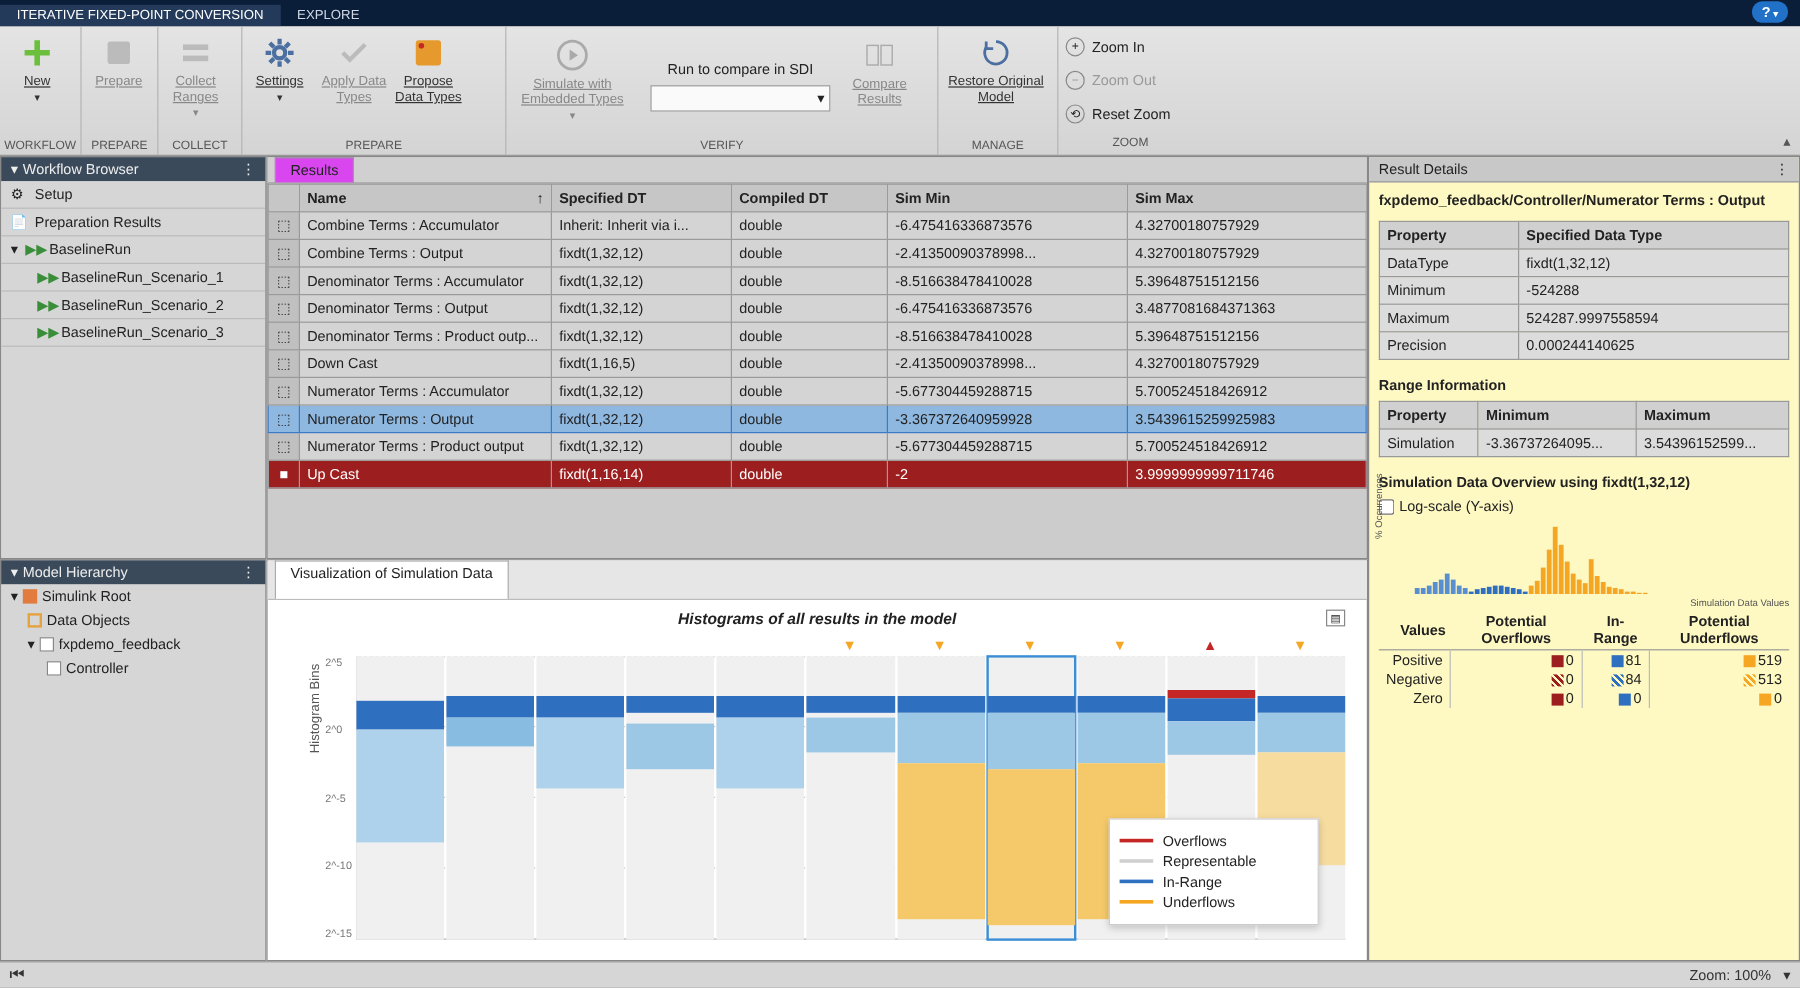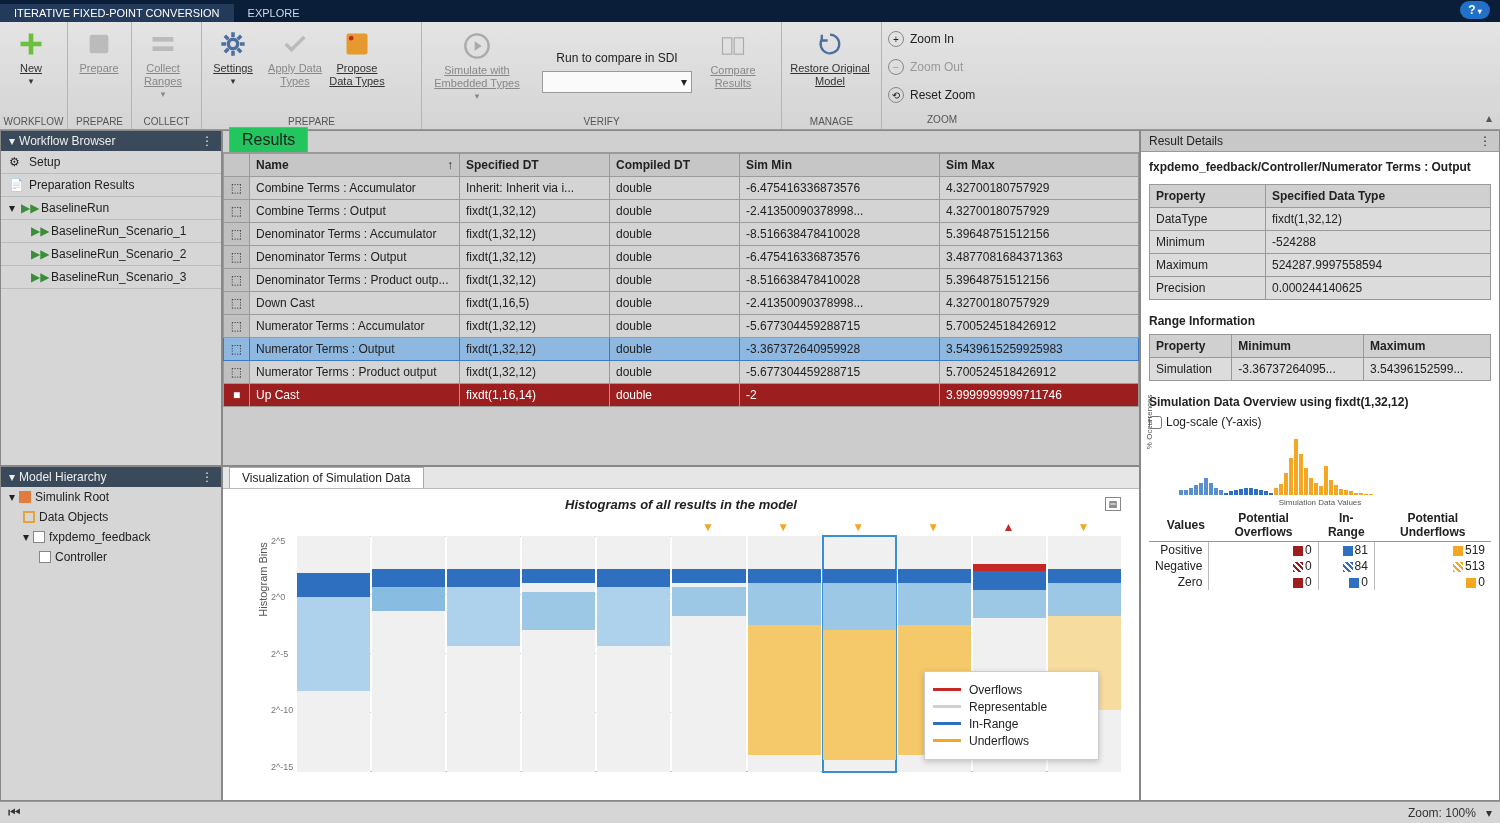--- a/index.html
+++ b/index.html
@@ -45,65 +45,65 @@
 
 .mh { grid-row:2; grid-column:1; }
 .mh-list { background:#d6d6d6; flex:1; }
 .mh-item { padding:3px 8px; display:flex; align-items:center; gap:4px; cursor:pointer; }
 .mh-item.i1 { padding-left:22px; }
 .mh-item.i2 { padding-left:38px; }
 
 
 .results { grid-row:1; grid-column:2; display:flex; flex-direction:column; border:1px solid #888; background:#ccc; }
 .results .tab-strip { display:flex; height:22px; background:#d0d0d0; border-bottom:1px solid #999; padding-left:6px; align-items:flex-end; }
-.results .tab-strip .t { padding:3px 12px; border:1px solid #999; border-bottom:none; background:#22c55e; font-size:16px; }
+.results .tab-strip .t { padding:3px 12px; border:1px solid #999; border-bottom:none; background:#d946ef; font-size:12px; }
 .results-table { flex:1; overflow:auto; }
 table.rt { border-collapse:collapse; width:100%; }
 table.rt th, table.rt td { border:1px solid #9a9a9a; padding:4px 6px; text-align:left; font-size:12px; background:#d4d4d4; }
 table.rt th { background:#c6c6c6; font-weight:bold; position:relative; }
 table.rt td.ficon { width:26px; text-align:center; background:#c0c0c0; }
 tr.sel td { background:#8fb8e0 !important; border:1px solid #3a7ac8; }
 tr.err td { background:#9c1e1e !important; color:#fff; }
 
 
 .viz { grid-row:2; grid-column:2; display:flex; flex-direction:column; border:1px solid #888; background:#fff; }
-.viz .tab-strip { display:flex; height:22px; background:#e6e6e6; border-bottom:1px solid #bbb; padding-left:6px; }
+.viz .tab-strip { display:flex; height:33px; background:#e6e6e6; border-bottom:1px solid #bbb; padding-left:6px; }
 .viz .tab-strip .t { padding:3px 12px; border:1px solid #aaa; border-bottom:none; background:#fff; font-size:12px; }
 .viz-body { flex:1; position:relative; padding:8px 18px; }
 .viz-title { text-align:center; font-weight:bold; font-size:13px; margin-bottom:6px;font-style:italic; }
 .viz-chart { position:relative; height:260px; margin-left:30px; }
 .viz-ylabel { position:absolute; left:-8px; top:50%; transform:rotate(-90deg) translateX(50%); transform-origin:left; font-size:11px; color:#555; }
 .viz-grid { position:absolute; left:26px; right:0; top:18px; bottom:6px; border-left:1px solid #bbb; border-bottom:1px solid #bbb; }
 .viz-grid .gl { position:absolute; left:0; right:0; border-top:1px dashed #ccc; }
 .viz-markers { position:absolute; left:24px; right:0; top:2px; height:14px; display:flex; }
 .viz-markers .mk { flex:1; text-align:center; color:#f5a623; font-size:12px; }
 .viz-markers .mk.err { color:#c52626; }
 .viz-bars { position:absolute; left:26px; right:0; top:18px; bottom:6px; display:flex; gap:2px; }
 .viz-col { flex:1; position:relative; background: #f0f0f0; }
 .viz-col .band { position:absolute; left:0; right:0; }
 .viz-col.selected { outline:2px solid #3a8ed6; outline-offset:-1px; }
 .viz-legend { position:absolute; right:22px; bottom:18px; background:#fff; border:1px solid #ccc; padding:8px; width:175px; box-shadow:0 2px 6px rgba(0,0,0,.2); }
 .viz-legend .li { display:flex; align-items:center; gap:8px; font-size:12px; margin:3px 0; }
 .viz-legend .sw { width:28px; height:3px; }
 .viz-ticks { position:absolute; left:0; top:18px; bottom:6px; width:24px; display:flex; flex-direction:column; justify-content:space-between; font-size:9px; color:#777; text-align:left; }
 
 
-.details { grid-row:1 / span 2; grid-column:3; border:1px solid #888; background:#ffffff; display:flex; flex-direction:column; }
+.details { grid-row:1 / span 2; grid-column:3; border:1px solid #888; background:#fef9c3; display:flex; flex-direction:column; }
 .details .panel-hdr { background:#c8c8c8; color:#222; border-bottom:1px solid #999; }
 .det-body { padding:8px; overflow:auto; flex:1; font-size:12px; }
 .det-title { font-weight:bold; margin-bottom:10px; }
 .det-tbl { border-collapse:collapse; width:100%; margin-bottom:14px; }
 .det-tbl th, .det-tbl td { border:1px solid #999; padding:4px 6px; background:#dcdcdc; text-align:left; }
 .det-tbl th { font-weight:bold; background:#d0d0d0; }
 .det-sec { font-weight:bold; margin:10px 0 6px; }
 .logscale { margin:4px 0 8px; display:flex; align-items:center; gap:4px; }
 .ovw-chart { height:70px; border:0; position:relative; margin-bottom:2px; }
 .ovw-chart .axis { position:absolute; left:30px; right:4px; bottom:12px; top:2px; }
 .ovw-chart .lbl-y { position:absolute; left:0; top:50%; transform:rotate(-90deg) translateX(50%); transform-origin:left; font-size:8px; color:#555; }
-.ovw-chart .lbl-x { position:absolute; left:0; right:0; bottom:0; text-align:center; font-size:8px; color:#555; }
+.ovw-chart .lbl-x { position:absolute; left:0; right:0; bottom:0; text-align:right; font-size:8px; color:#555; }
 .ovw-bars { position:absolute; left:0; right:0; bottom:0; top:0; display:flex; align-items:flex-end; gap:1px; }
 .ovw-bars .b { width:4px; }
 .ovw-tbl { width:100%; font-size:12px; border-collapse:collapse; }
 .ovw-tbl th { font-weight:bold; padding:2px 4px; text-align:center; border-bottom:1px solid #999; }
 .ovw-tbl td { padding:1px 6px; text-align:right; border-left:1px solid #bbb; }
 .ovw-tbl td.lbl { text-align:right; border-left:none; }
 .ovw-tbl .swatch { display:inline-block; width:10px; height:10px; margin-right:2px; vertical-align:middle; }
 .ovw-tbl .swatch.hatch { background: repeating-linear-gradient(45deg, currentColor 0 2px, transparent 2px 4px); }
 
 

